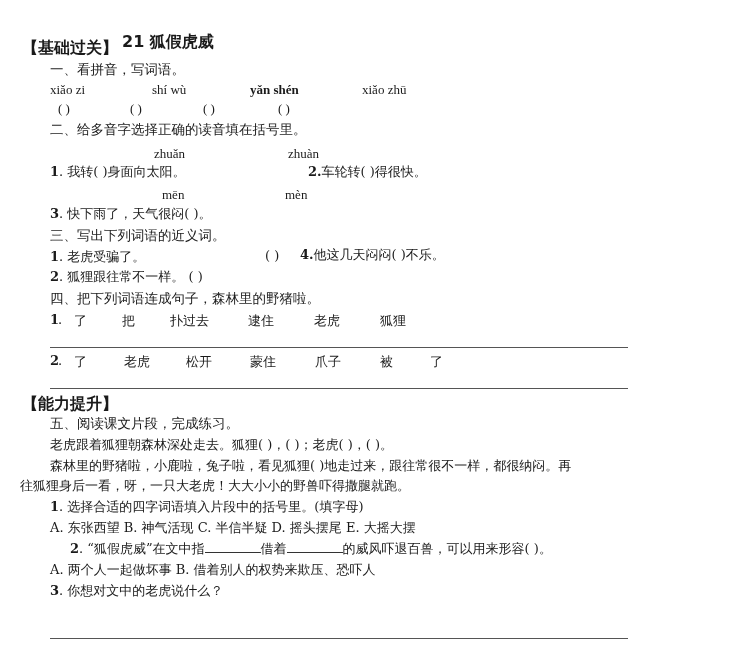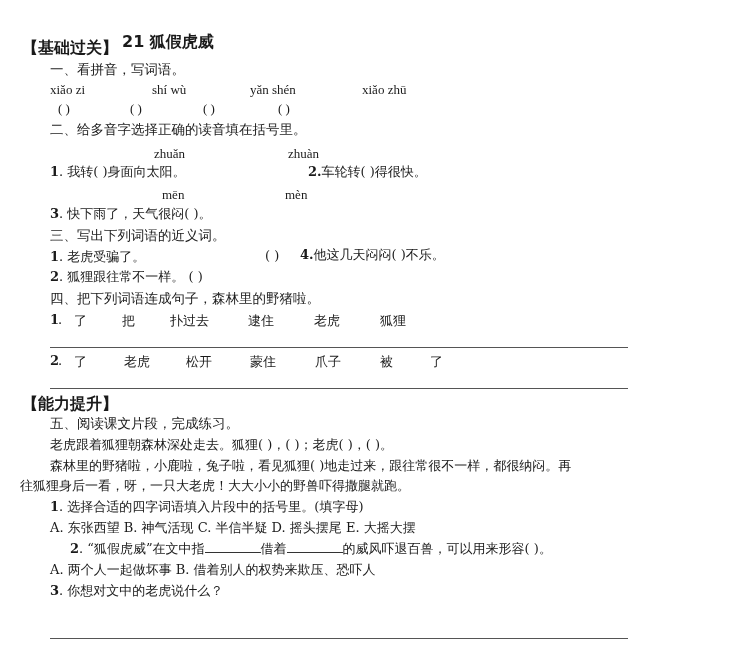--- a/index.html
+++ b/index.html
@@ -18,21 +18,21 @@
 </head>
 <body>
 
 <div class="abs title" style="left:122px; top:16px;">21 狐假虎威</div>
 
 <div class="abs sec" style="left:22px; top:38px;">【基础过关】</div>
 
 <div class="abs h" style="left:50px; top:61px;">一、看拼音，写词语。</div>
 <div class="abs py" style="left:50px; top:82px;">xiǎo zi</div>
 <div class="abs py" style="left:152px; top:82px;">shí wù</div>
-<div class="abs py" style="left:250px; top:82px;">yǎn shén</div>
+<div class="abs py" style="left:250px; top:82px;font-weight:bold;">yǎn shén</div>
 <div class="abs py" style="left:362px; top:82px;">xiǎo zhū</div>
 <div class="abs py" style="left:58px; top:101px;">(    )</div>
 <div class="abs py" style="left:130px; top:101px;">(    )</div>
 <div class="abs py" style="left:203px; top:101px;">(    )</div>
 <div class="abs py" style="left:278px; top:101px;">(    )</div>
 
 <div class="abs h" style="left:50px; top:121px;">二、给多音字选择正确的读音填在括号里。</div>
 <div class="abs py" style="left:154px; top:146px;">zhuǎn</div>
 <div class="abs py" style="left:288px; top:146px;">zhuàn</div>
 <div class="abs t" style="left:50px; top:163px;">

